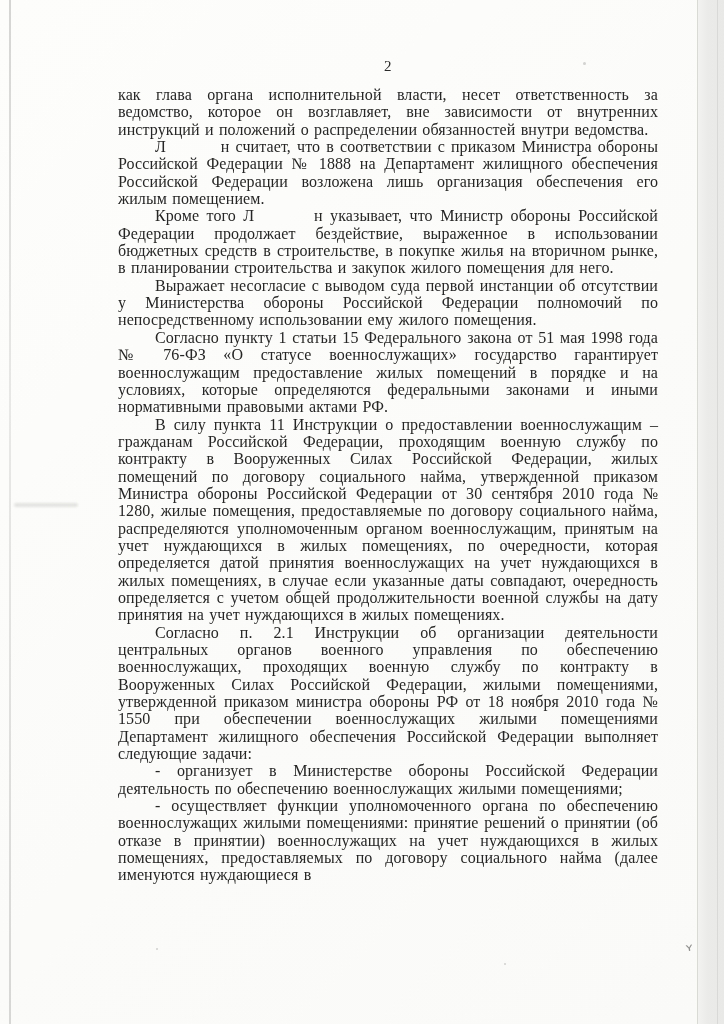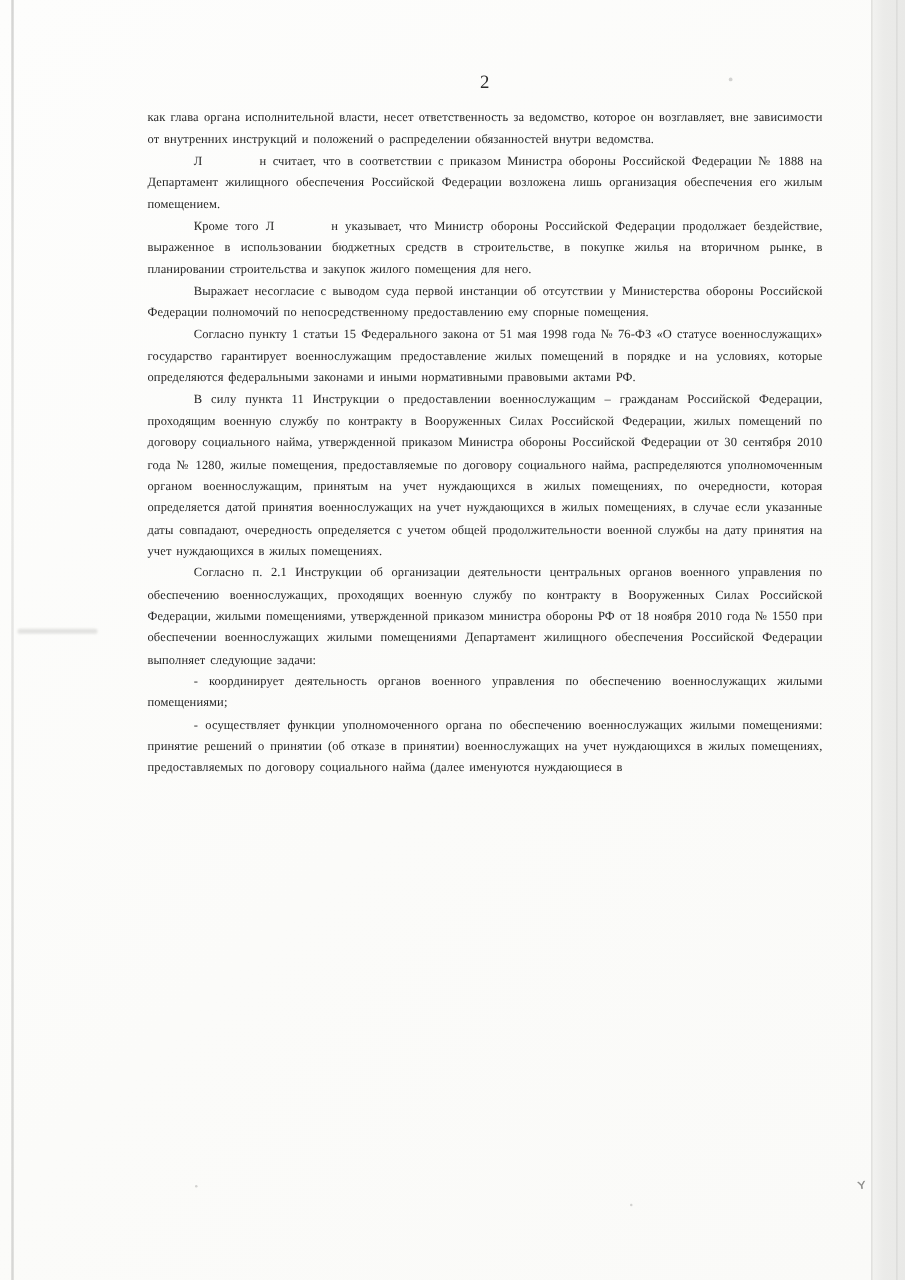--- a/index.html
+++ b/index.html
@@ -85,21 +85,21 @@
   }
   .page-number {
     text-align: center;
     font-size: 15px;
     letter-spacing: 0.5px;
     margin-bottom: 11px;
     color: #2a2a2a;
   }
   .para {
     margin: 0;
-    font-size: 10px;
+    font-size: 16px;
     line-height: 17.35px;
     text-align: justify;
     word-spacing: 1.2px;
     letter-spacing: 0.1px;
   }
   .para.indent {
     text-indent: 37px;
   }
 </style>
 </head>
@@ -116,21 +116,21 @@
   <div class="speck-c"></div>
 
   <span class="stray-mark">ʏ</span>
 
   <div class="content">
     <div class="page-number">2</div>
 
     <p class="para">как глава органа исполнительной власти, несет ответственность за ведомство, которое он возглавляет, вне зависимости от внутренних инструкций и положений о распределении обязанностей внутри ведомства.</p>
     <p class="para indent">Л&nbsp;&nbsp;&nbsp;&nbsp;&nbsp;&nbsp;&nbsp;&nbsp;&nbsp;н считает, что в соответствии с приказом Министра обороны Российской Федерации № 1888 на Департамент жилищного обеспечения Российской Федерации возложена лишь организация обеспечения его жилым помещением.</p>
     <p class="para indent">Кроме того Л&nbsp;&nbsp;&nbsp;&nbsp;&nbsp;&nbsp;&nbsp;&nbsp;н указывает, что Министр обороны Российской Федерации продолжает бездействие, выраженное в использовании бюджетных средств в строительстве, в покупке жилья на вторичном рынке, в планировании строительства и закупок жилого помещения для него.</p>
-    <p class="para indent">Выражает несогласие с выводом суда первой инстанции об отсутствии у Министерства обороны Российской Федерации полномочий по непосредственному предоставлению ему спорные помещения.</p>
+    <p class="para indent">Выражает несогласие с выводом суда первой инстанции об отсутствии у Министерства обороны Российской Федерации полномочий по непосредственному использовании ему жилого помещения.</p>
     <p class="para indent">Согласно пункту 1 статьи 15 Федерального закона от 51 мая 1998 года № 76-ФЗ «О статусе военнослужащих» государство гарантирует военнослужащим предоставление жилых помещений в порядке и на условиях, которые определяются федеральными законами и иными нормативными правовыми актами РФ.</p>
     <p class="para indent">В силу пункта 11 Инструкции о предоставлении военнослужащим – гражданам Российской Федерации, проходящим военную службу по контракту в Вооруженных Силах Российской Федерации, жилых помещений по договору социального найма, утвержденной приказом Министра обороны Российской Федерации от 30 сентября 2010 года № 1280, жилые помещения, предоставляемые по договору социального найма, распределяются уполномоченным органом военнослужащим, принятым на учет нуждающихся в жилых помещениях, по очередности, которая определяется датой принятия военнослужащих на учет нуждающихся в жилых помещениях, в случае если указанные даты совпадают, очередность определяется с учетом общей продолжительности военной службы на дату принятия на учет нуждающихся в жилых помещениях.</p>
     <p class="para indent">Согласно п. 2.1 Инструкции об организации деятельности центральных органов военного управления по обеспечению военнослужащих, проходящих военную службу по контракту в Вооруженных Силах Российской Федерации, жилыми помещениями, утвержденной приказом министра обороны РФ от 18 ноября 2010 года № 1550 при обеспечении военнослужащих жилыми помещениями Департамент жилищного обеспечения Российской Федерации выполняет следующие задачи:</p>
-    <p class="para indent">- координирует деятельность органов военного управления по обеспечению военнослужащих жилыми помещениями;</p>
+    <p class="para indent">- организует в Министерстве обороны Российской Федерации деятельность по обеспечению военнослужащих жилыми помещениями;</p>
     <p class="para indent">- осуществляет функции уполномоченного органа по обеспечению военнослужащих жилыми помещениями: принятие решений о принятии (об отказе в принятии) военнослужащих на учет нуждающихся в жилых помещениях, предоставляемых по договору социального найма (далее именуются нуждающиеся в</p>
   </div>
 
 </div>
 
 </body></html>

